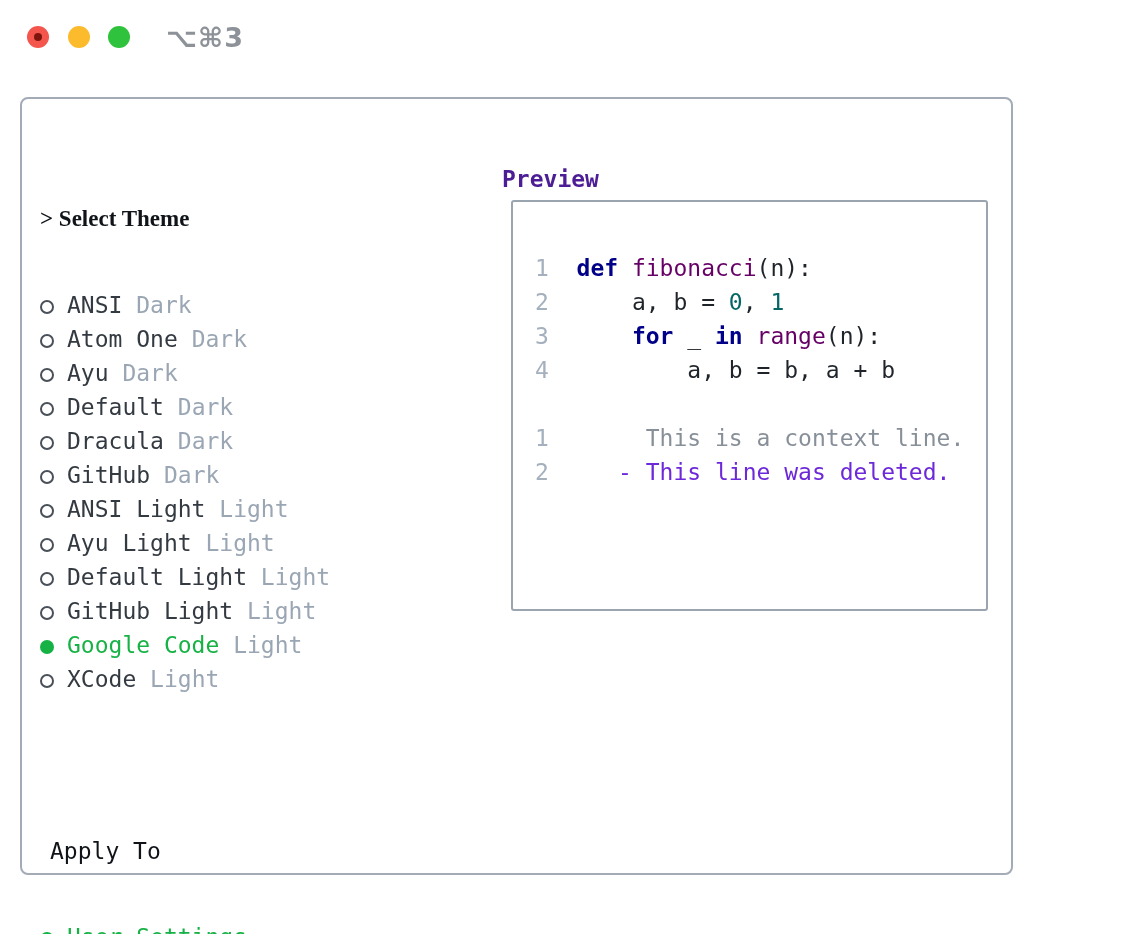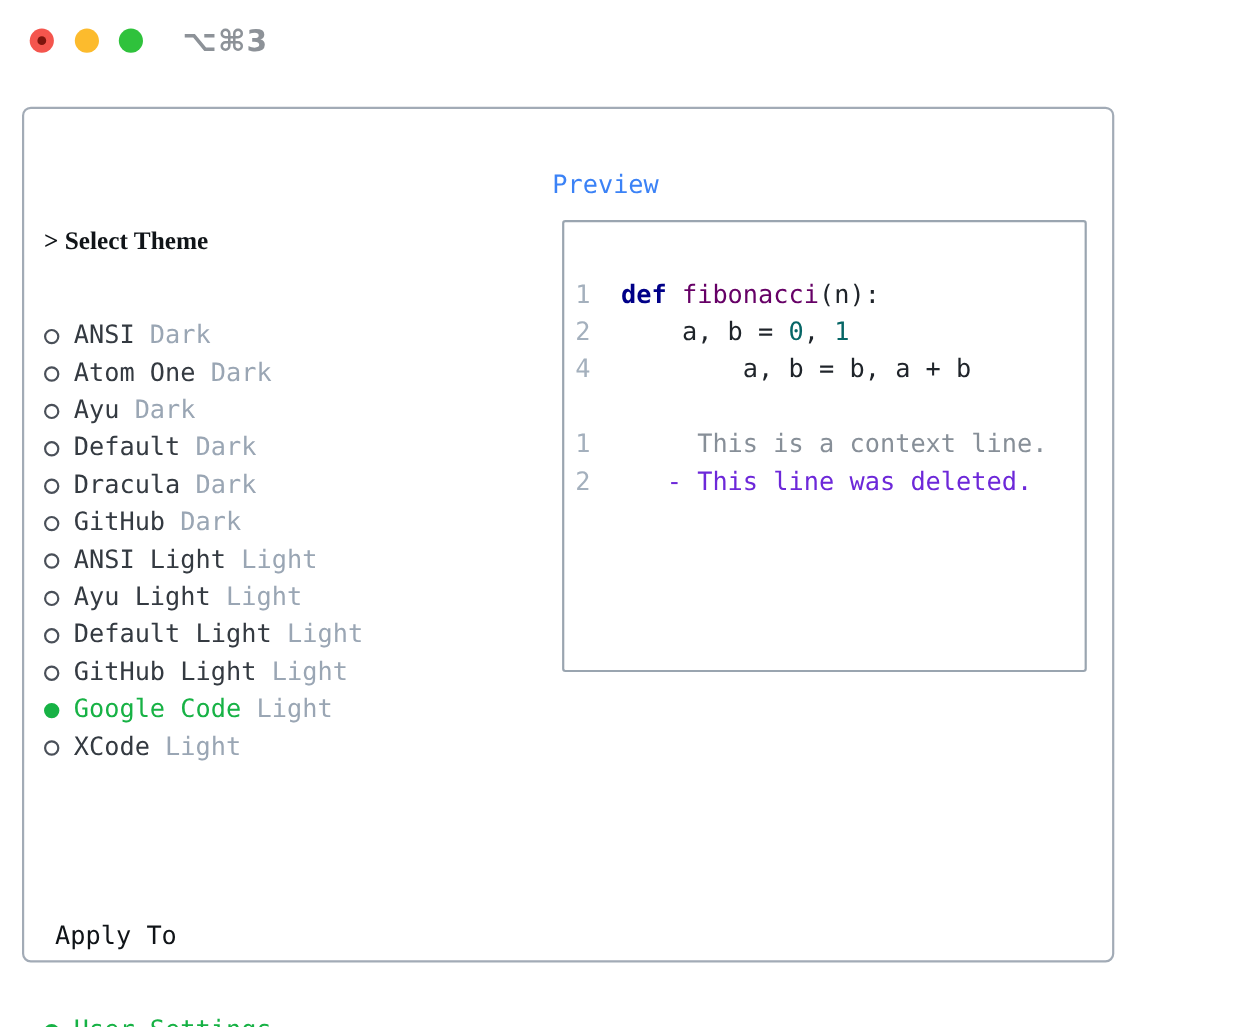--- a/index.html
+++ b/index.html
@@ -52,31 +52,31 @@
     margin-right: 13px; vertical-align: -1px;
   }
   .bullet.sel { background: #17b245; border-color: #17b245; }
   .theme-name { color: #343a41; }
   .theme-name.sel { color: #17b245; }
   .variant { color: #9aa6b4; }
   .apply-hdr { color: #101418; margin-left: 10px; }
 
   
   .preview-label {
-    position: absolute; left: 480px; top: 52px;
+    position: absolute; left: 480px; top: 63px;
     height: 34px; line-height: 34px;
-    font-size: 23px; font-weight: normal; color: #3b82f6;
+    font-size: 23px; font-weight: bold; color: #4c1d95;
   }
   .preview-box {
     position: absolute; left: 489px; top: 101px;
     width: 477px; height: 411px;
     border: 2px solid #9aa5b0; border-radius: 3px;
     background: #ffffff; overflow: hidden;
   }
-  .codeblock { padding: 49px 0 0 10px; font-size: 23px; }
+  .codeblock { padding: 49px 0 0 22px; font-size: 23px; }
   .codeblock .row { white-space: pre; }
   .ln { display: inline-block; width: 1ch; margin-right: 2ch; color: #a4b0bd; text-align: right; }
   .tok-kw    { color: #000088; font-weight: bold; }
   .tok-fn    { color: #660066; }
   .tok-num   { color: #066666; }
   .tok-plain { color: #1f242a; }
   .diffblock { margin-top: 34px; }
   .tok-context  { color: #878f98; }
   .tok-deletion { color: #6d28d9; }
   .tok-addition { color: #06bf21; }
@@ -102,20 +102,21 @@
     
   </div>
 
   <div class="preview-label">Preview</div>
 
   <div class="preview-box">
     <div class="codeblock">
       <div id="code-lines">
           <div class="row"><span class="ln">1</span><span class="tok-kw">def </span><span class="tok-fn">fibonacci</span><span class="tok-plain">(n):</span></div>
           <div class="row"><span class="ln">2</span><span class="tok-plain">    a, b = </span><span class="tok-num">0</span><span class="tok-plain">, </span><span class="tok-num">1</span></div>
+          <div class="row"><span class="ln">3</span><span class="tok-plain">    </span><span class="tok-kw">for</span><span class="tok-plain"> _ </span><span class="tok-kw">in</span><span class="tok-plain"> </span><span class="tok-fn">range</span><span class="tok-plain">(n):</span></div>
           <div class="row"><span class="ln">4</span><span class="tok-plain">        a, b = b, a + b</span></div>
         </div>
       <div id="diff-lines" class="diffblock">
           <div class="row"><span class="ln">1</span><span class="tok-context">     This is a context line.</span></div>
           <div class="row"><span class="ln">2</span><span class="tok-deletion">   - This line was deleted.</span></div>
         </div>
     </div>
   </div>
 
 </div>

